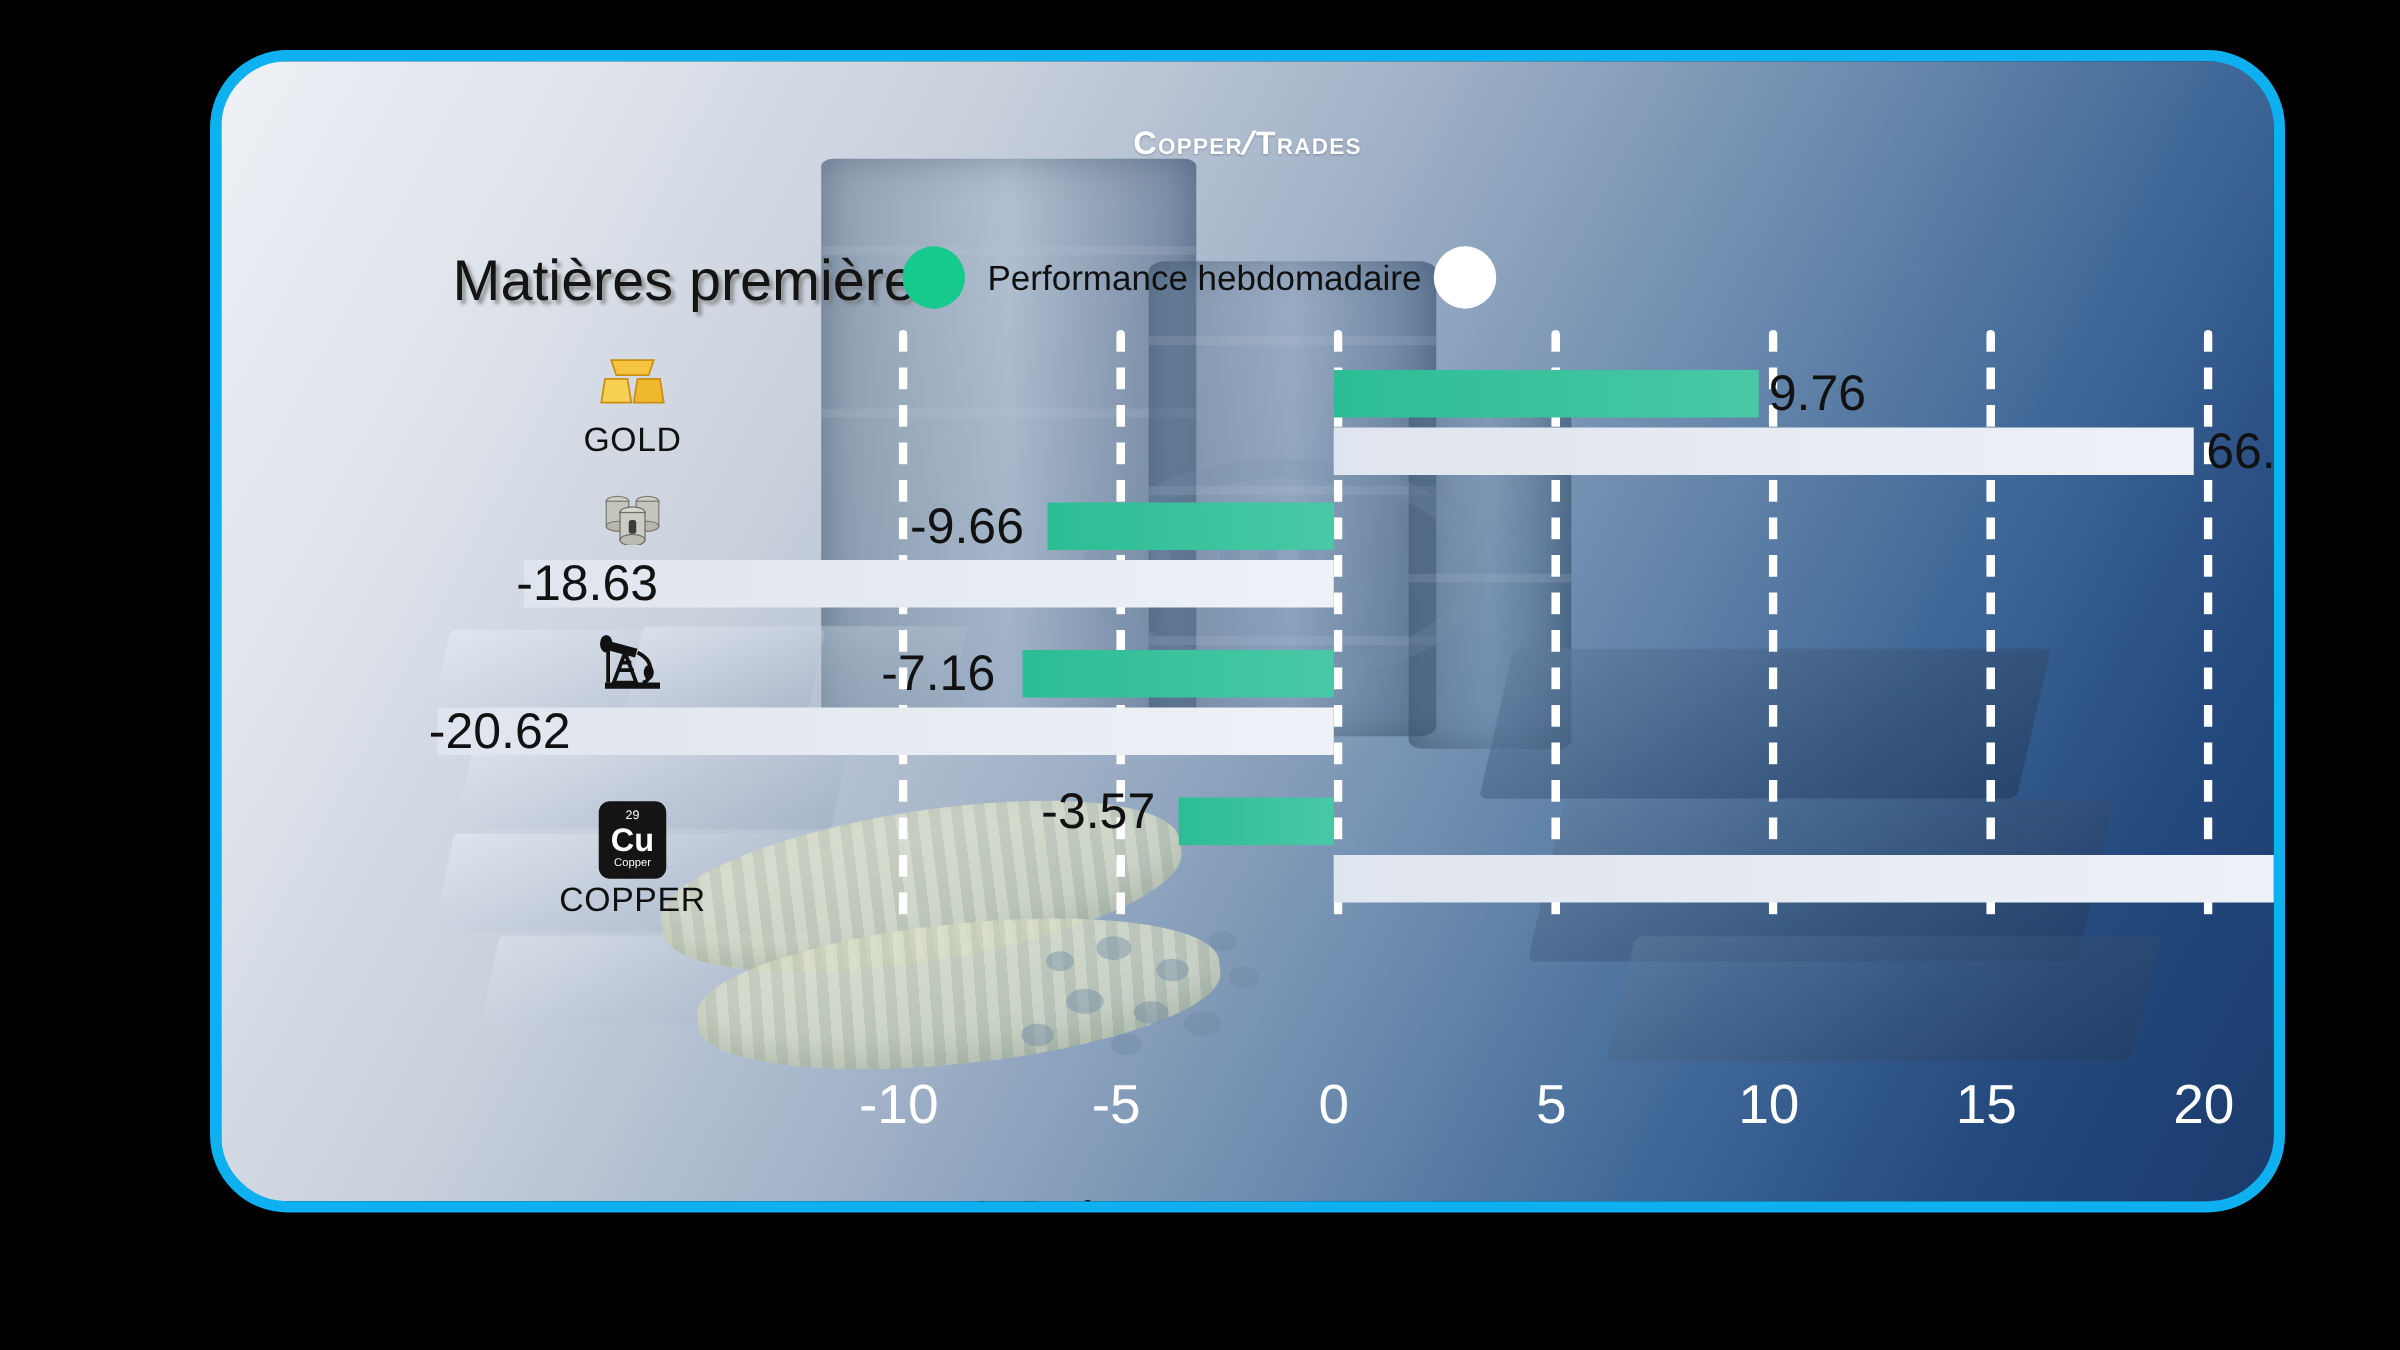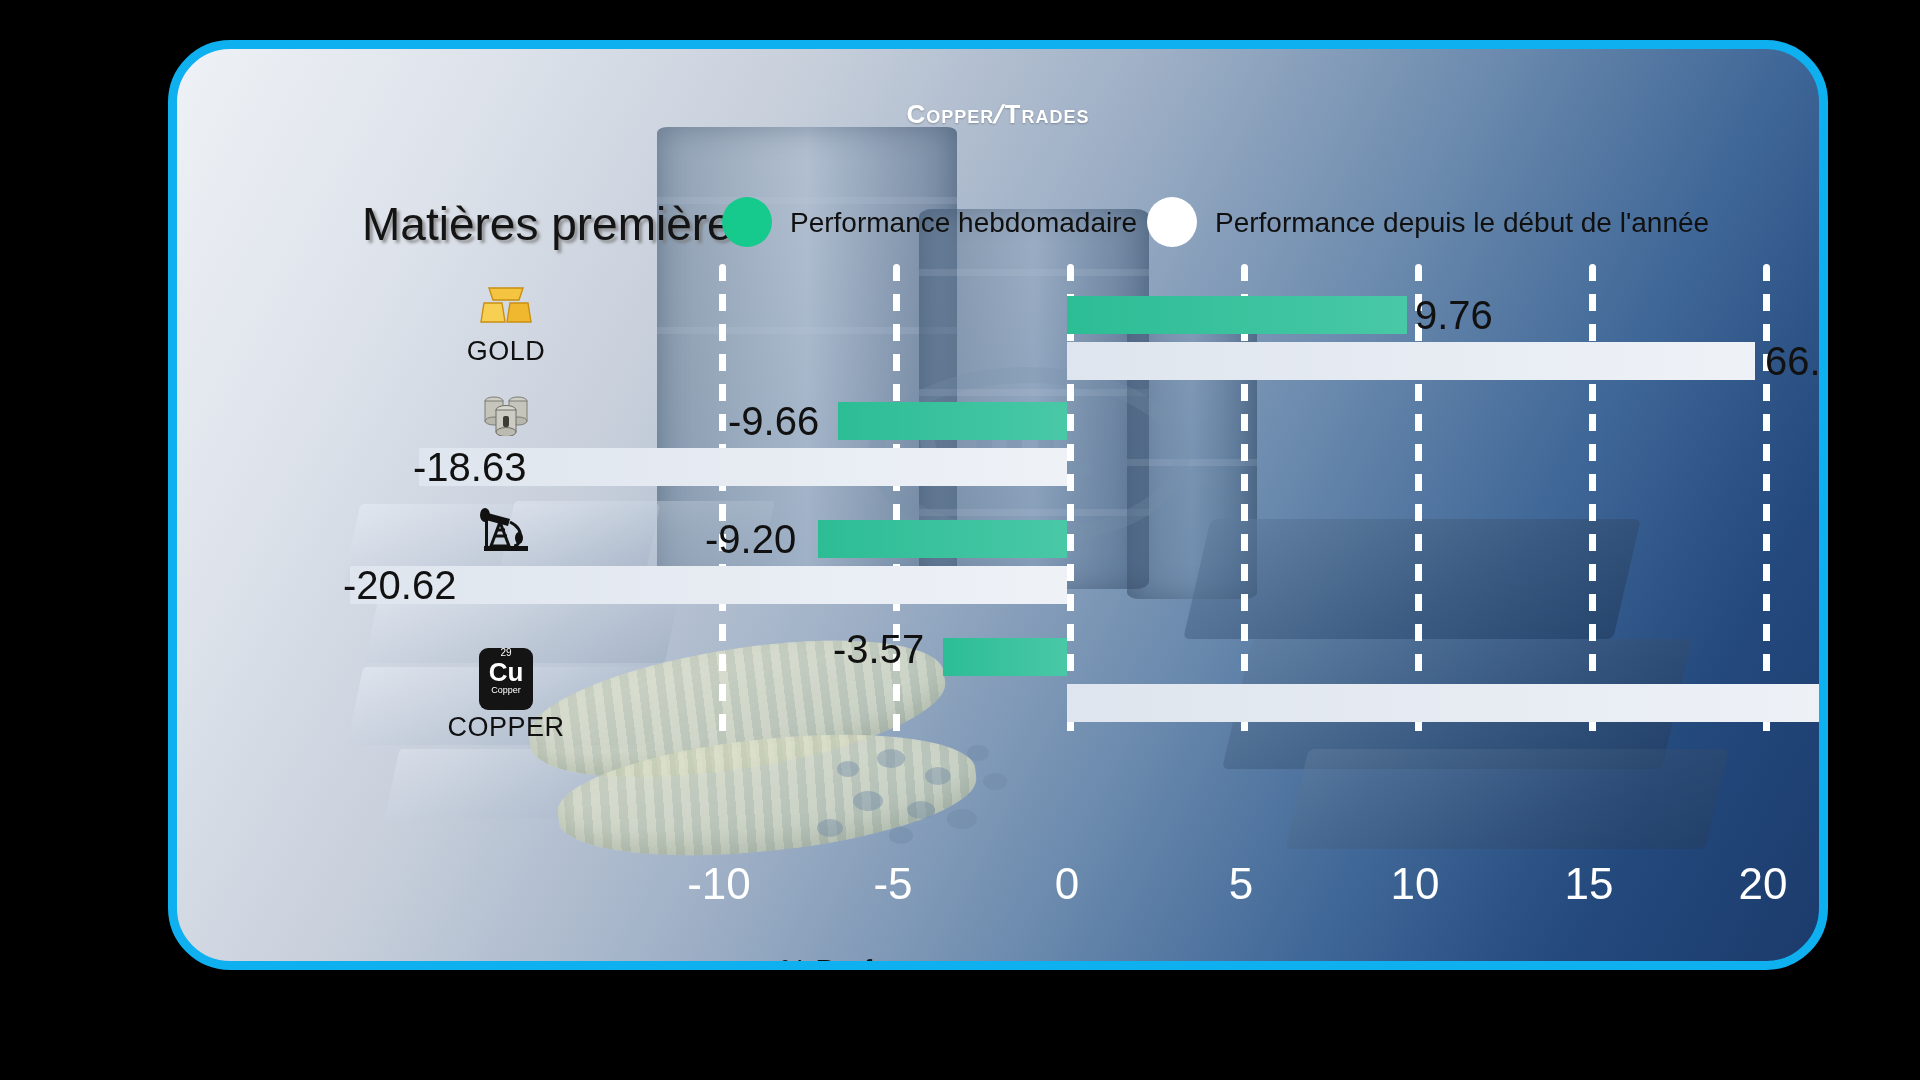--- a/index.html
+++ b/index.html
@@ -141,21 +141,21 @@
     line-height:38px;
   }
 
   .rowicon{position:absolute;text-align:center;width:130px;}
   .rowicon .glyph{font-size:40px;line-height:44px;}
   .rowicon .name{font-size:27px;color:#101010;letter-spacing:.5px;margin-top:2px;}
 
   
   .cu{
     width:54px;height:62px;border-radius:9px;background:#141414;color:#fff;
-    display:inline-flex;flex-direction:column;align-items:center;
+    display:inline-flex;flex-direction:column;align-items:center;justify-content:center;
     line-height:1;
   }
   .cu .n{font-size:10px;}
   .cu .sym{font-size:26px;font-weight:bold;margin:1px 0;}
   .cu .el{font-size:9px;}
 
   
   .derrick{display:inline-block;}
 
   
@@ -218,21 +218,20 @@
     </div>
 
     <div id="logo"><span>Copper</span><span class="slash">/</span><span>Trades</span></div>
 
     <div id="title">Matières premières</div>
 
     <div class="legend-dot" id="dotWeek"></div>
     <div class="legend-label" id="lblWeek">Performance hebdomadaire</div>
 
     <div class="legend-dot" id="dotYtd"></div>
-    <div class="legend-label" id="lblYtd">Performance depuis le début de l'année</div>
 
     <div id="plot">
 
       <div class="grid" style="left:336px"></div>
       <div class="grid" style="left:510px"></div>
       <div class="grid" style="left:684px"></div>
       <div class="grid" style="left:858px"></div>
       <div class="grid" style="left:1032px"></div>
       <div class="grid" style="left:1206px"></div>
       <div class="grid" style="left:1380px"></div>
@@ -289,21 +288,21 @@
               <path d="M24 16 L33 40 L15 40 Z" fill="none" stroke="#111" stroke-width="3"></path>
               <path d="M18 30 L31 30" stroke="#111" stroke-width="3"></path>
               <path d="M20 24 L29 24" stroke="#111" stroke-width="3"></path>
               <path d="M34 16 Q46 22 44 32 Q43 40 38 40" fill="none" stroke="#111" stroke-width="3"></path>
               <ellipse cx="43" cy="32" rx="4" ry="6" fill="#111"></ellipse>
             </svg>
           </div>
           <div class="name"></div>
         </div>
         <div class="bar week" style="left:435px;width:249px;top:20px"></div>
-        <div class="val" style="left:322px;top:20px">-9.20</div>
+        <div class="val" style="left:322px;top:20px">-7.16</div>
         <div class="bar ytd" style="left:966px;width:0px;top:66px"></div>
         <div class="bar ytd" style="left:-33px;width:717px;top:66px"></div>
         <div class="val" style="left:-40px;top:66px">-20.62</div>
       </div>
 
       <div class="row" style="top:354px">
         <div class="rowicon" style="left:58px;top:2px">
           <div class="glyph">
             <span class="cu">
               <span class="n">29</span>

